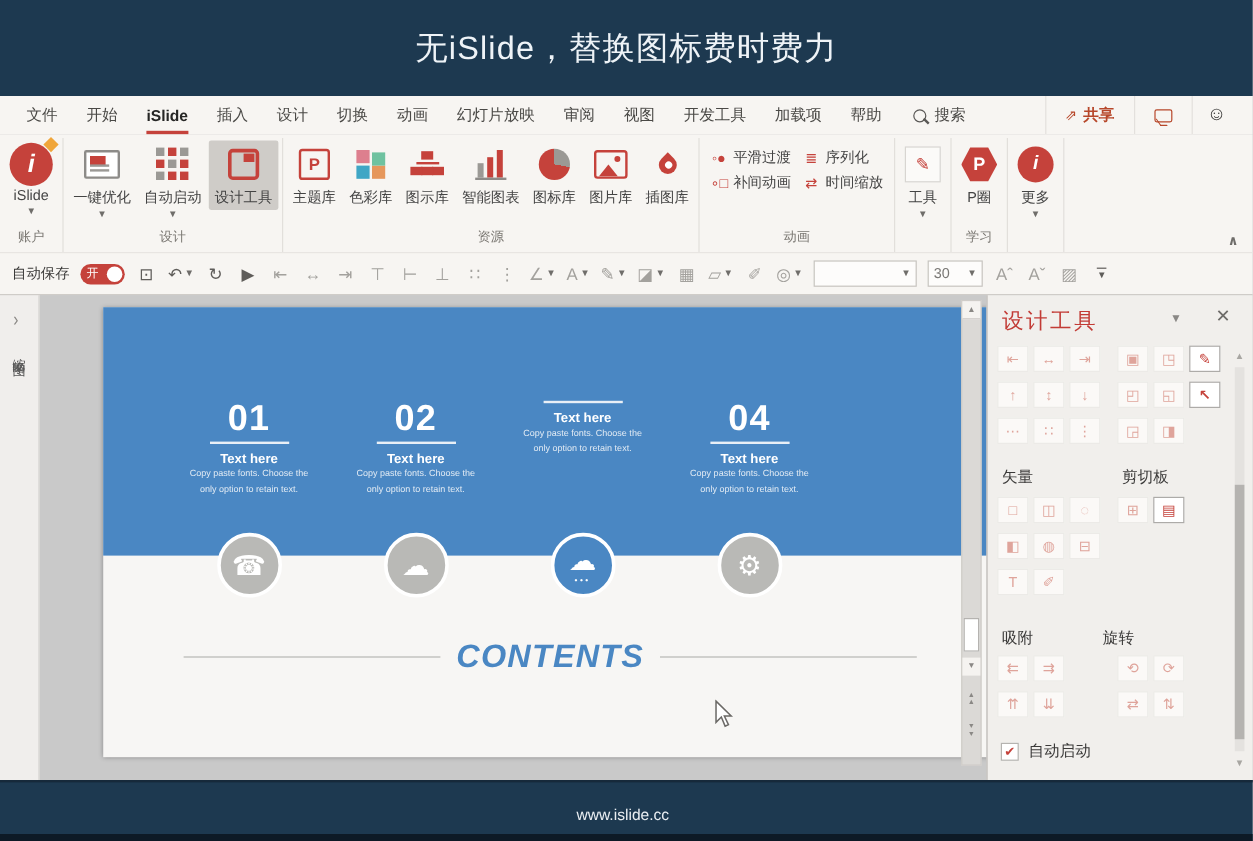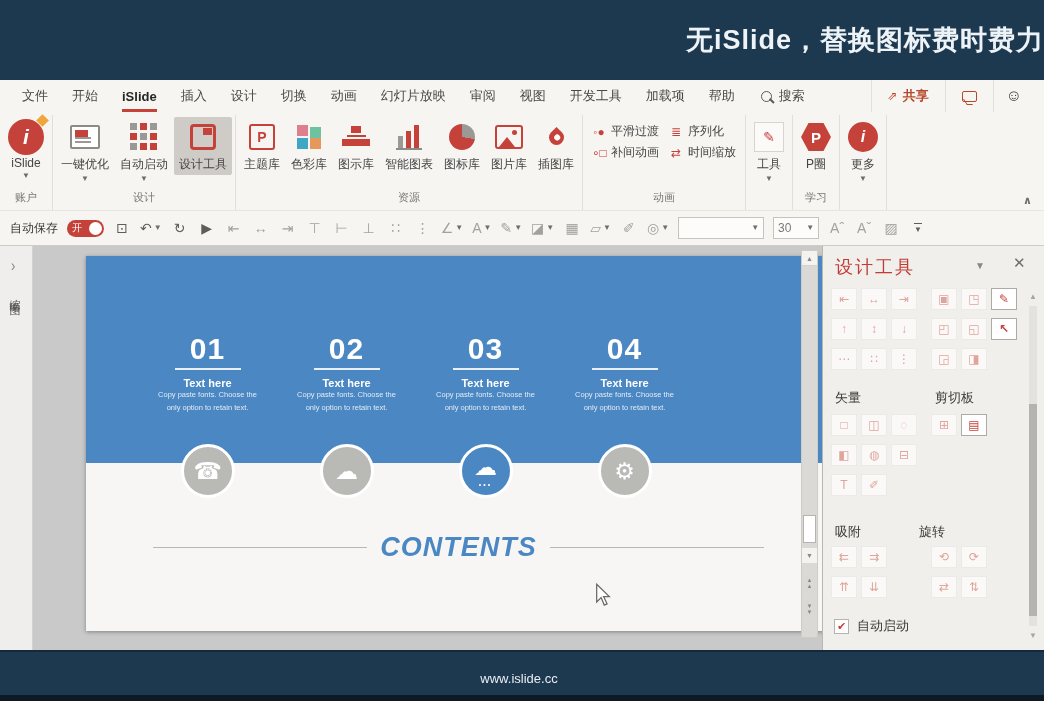--- a/index.html
+++ b/index.html
@@ -2,21 +2,21 @@
 <html><head>
 <meta charset="utf-8">
 <style>
   * { margin:0; padding:0; box-sizing:border-box; }
   html,body { width:1044px; height:701px; }
   body { position:relative; overflow:hidden; background:#c9c9c9;
          font-family:"Liberation Sans","DejaVu Sans",sans-serif; }
 
   
   .titlebar { position:absolute; top:0; left:0; right:0; height:80px;
-              background:#1d3950; display:flex; align-items:center; justify-content:flex-end;font-weight:bold; }
+              background:#1d3950; display:flex; align-items:center; justify-content:center; }
   .titlebar .ttl { color:#eef3f7; font-size:27px; letter-spacing:1px; }
 
   
   .tabrow { position:absolute; top:80px; left:0; right:0; height:32px; background:#f7f5f2;
             display:flex; align-items:center; padding:0 10px;text-align:right; }
   .tab { font-size:13px; color:#4a4946; padding:0 12px; height:100%;
          display:flex; align-items:center; position:relative; white-space:nowrap; }
   .tab.active { font-weight:bold; color:#262625; }
   .tab.active::after { content:""; position:absolute; left:12px; right:12px; bottom:0;
                        height:3px; background:#c5423b; }
@@ -450,21 +450,20 @@
       <div class="step">
         <div class="step-num">02</div>
         <div class="step-line"></div>
         <div class="step-title">Text here</div>
         <div class="step-desc">
           <div>Copy paste fonts. Choose the</div>
           <div>only option to retain text.</div>
         </div>
       </div>
       <div class="step">
-        <div class="step-num">03</div>
         <div class="step-line"></div>
         <div class="step-title">Text here</div>
         <div class="step-desc">
           <div>Copy paste fonts. Choose the</div>
           <div>only option to retain text.</div>
         </div>
       </div>
       <div class="step">
         <div class="step-num">04</div>
         <div class="step-line"></div>

